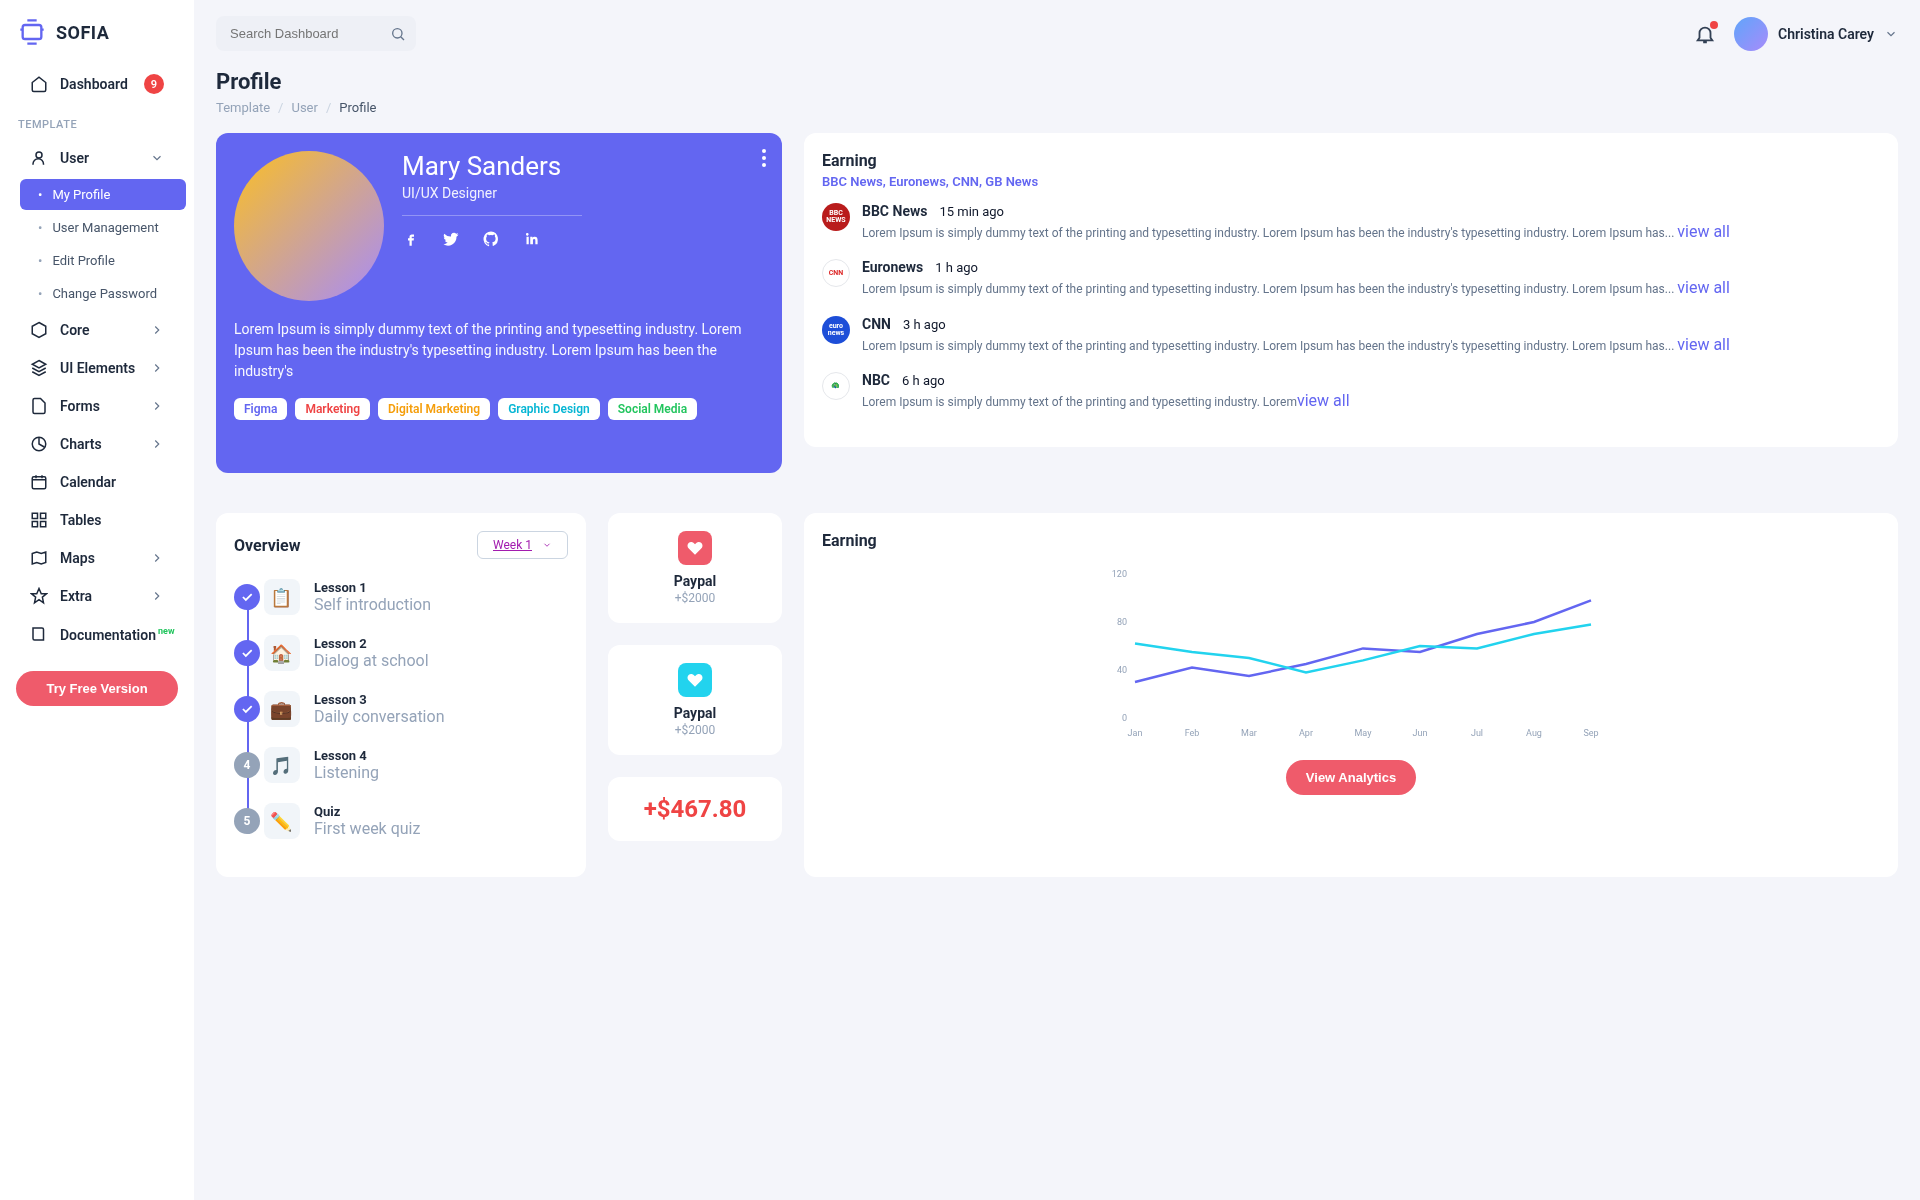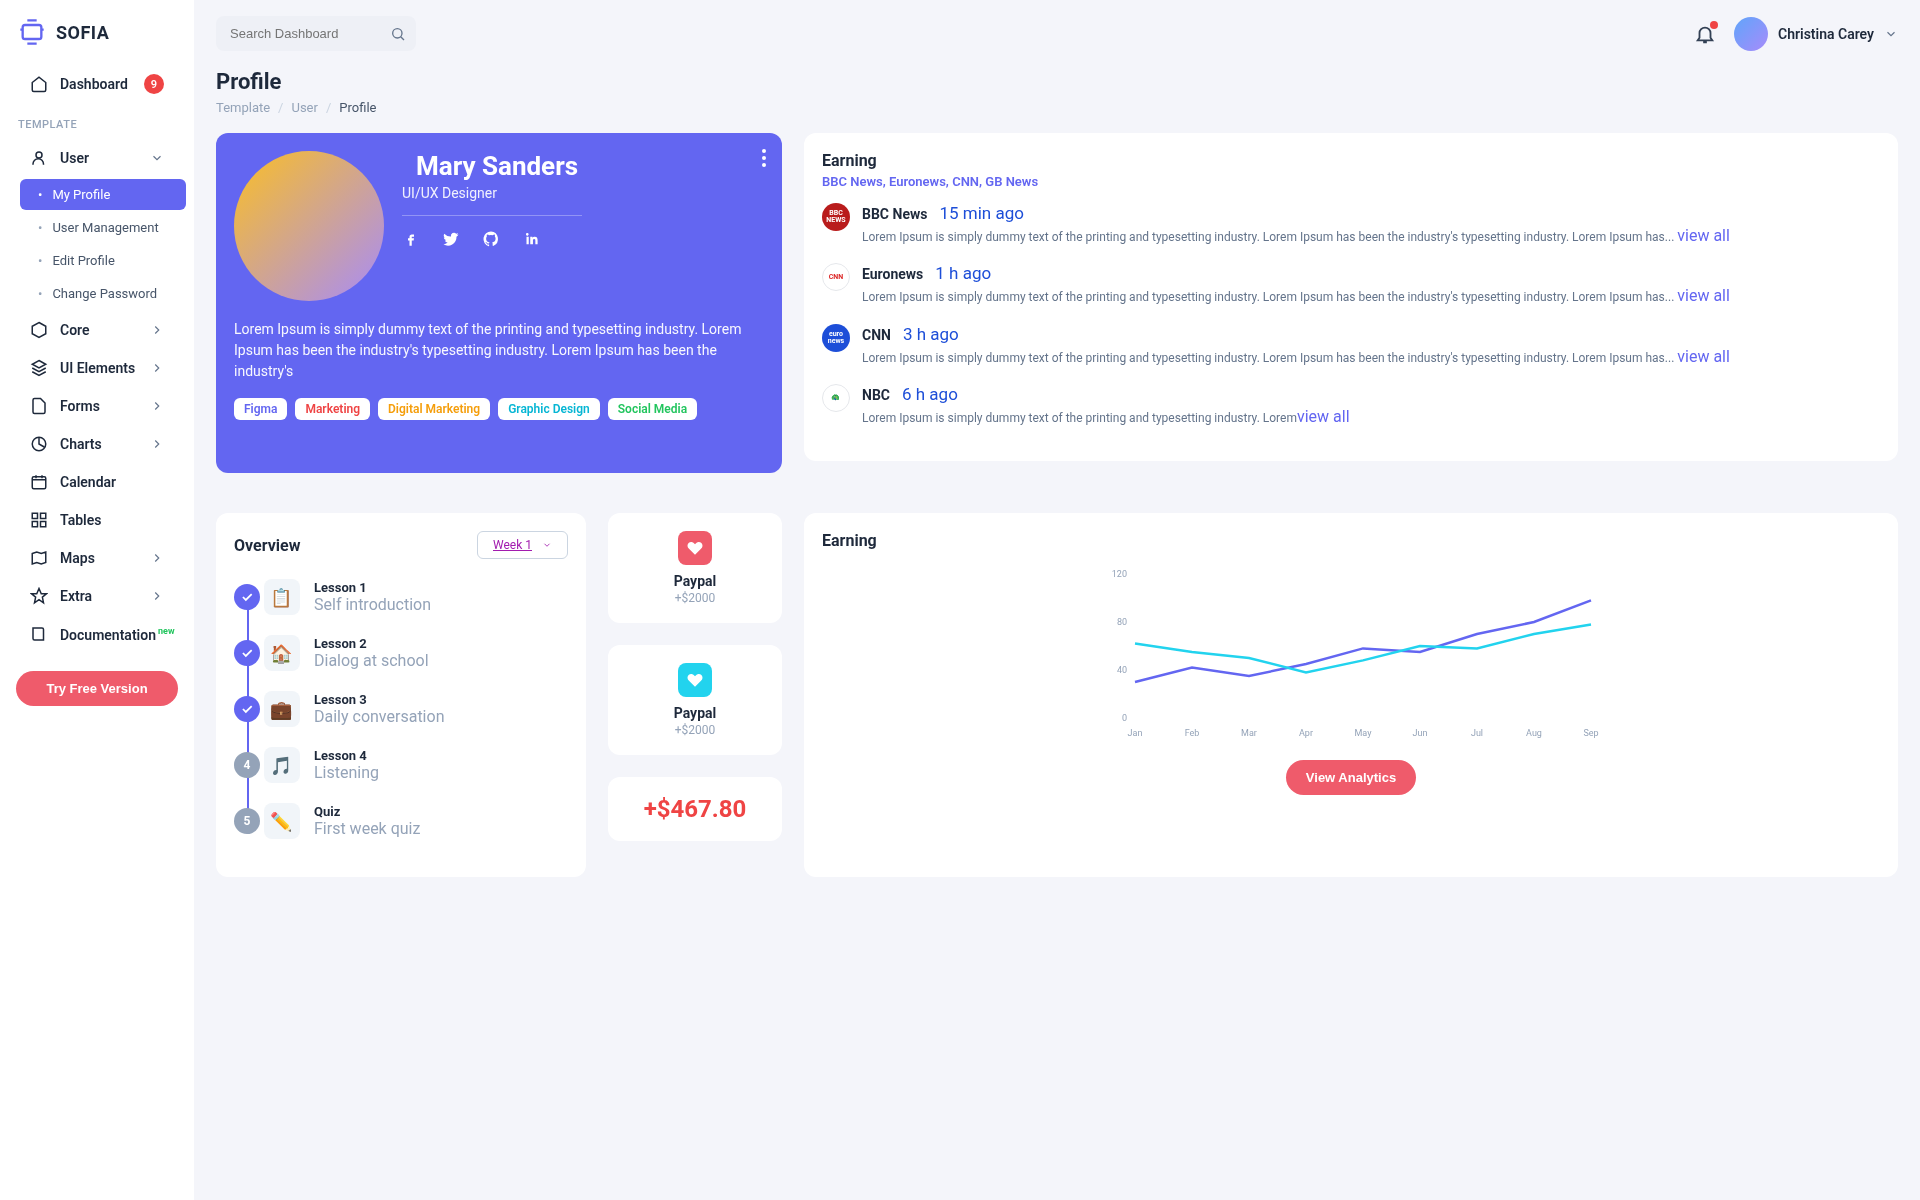--- a/index.html
+++ b/index.html
@@ -47,42 +47,42 @@
 
 .grid { display: grid; grid-template-columns: 566px 1fr; gap: 22px; align-items: start; }
 .grid-row2 { display: grid; grid-template-columns: 370px 174px 1fr; gap: 22px; margin-top: 22px; }
 
 .card { background: #fff; border-radius: 12px; padding: 18px; }
 
 
 .profile-card { background: #6366f1; color: #fff; position: relative; min-height: 340px; }
 .profile-top { display: flex; gap: 18px; align-items: flex-start; }
 .avatar-lg { width: 150px; height: 150px; border-radius: 50%; background: linear-gradient(135deg,#fbbf24,#a78bfa); flex-shrink: 0; }
-.profile-info h2 { font-size: 26px; font-weight: 700; margin-left: 14px; }
+.profile-info h2 { font-size: 26px; font-weight: 400; }
 .profile-role { font-size: 14px; opacity: 0.9; margin-top: 4px; }
 .profile-divider { border-top: 1px solid rgba(255,255,255,0.3); margin: 14px 0; width: 180px; }
 .socials { display: flex; gap: 22px; }
 .socials svg { width: 18px; height: 18px; fill: #fff; cursor: pointer; }
 .profile-more { position: absolute; right: 16px; top: 16px; color: #fff; cursor: pointer; }
 .profile-desc { margin-top: 18px; font-size: 14px; line-height: 1.5; opacity: 0.95; }
 .tags { display: flex; flex-wrap: wrap; gap: 8px; margin-top: 16px; }
 .tag { background: #fff; padding: 4px 10px; border-radius: 6px; font-size: 12px; font-weight: 600; }
 
 
 .earning-card h3 { font-size: 16px; font-weight: 700; color: #1e293b; }
 .earning-sources { color: #6366f1; font-size: 13px; font-weight: 600; margin-top: 4px; }
 .news-list { margin-top: 14px; max-height: 240px; overflow-y: auto; padding-right: 8px; }
 .news-list::-webkit-scrollbar { width: 6px; }
 .news-list::-webkit-scrollbar-thumb { background: #d1d5db; border-radius: 3px; }
 .news-item { display: flex; gap: 12px; margin-bottom: 16px; }
 .news-logo { width: 28px; height: 28px; border-radius: 50%; flex-shrink: 0; display: flex; align-items: center; justify-content: center; color: #fff; font-size: 7px; font-weight: 700; text-align: center; line-height: 1; }
 .news-body { flex: 1; }
 .news-head { display: flex; align-items: baseline; gap: 12px; }
 .news-title { font-weight: 700; font-size: 14px; }
-.news-time { font-size: 17px; color: #1d4ed8; }
+.news-time { font-size: 13px; color: #0f172a; }
 .news-text { font-size: 12px; color: #64748b; line-height: 1.4; margin-top: 2px; }
 .view-all { color: #6366f1; font-size: 16px; cursor: pointer; }
 
 
 .overview-head { display: flex; justify-content: space-between; align-items: center; }
 .overview-head h3 { font-size: 16px; font-weight: 700; }
 .week-select { display: flex; align-items: center; gap: 10px; border: 1px solid #cbd5e1; padding: 6px 15px; border-radius: 6px; font-size: 12px; color: #a21caf; cursor: pointer; text-decoration: underline; }
 .timeline { margin-top: 20px; position: relative; padding-left: 30px; }
 .timeline::before { content: ""; position: absolute; left: 13px; top: 10px; bottom: 10px; width: 2px; background: #6366f1; }
 .tl-item { display: flex; gap: 14px; align-items: center; margin-bottom: 20px; position: relative; }

